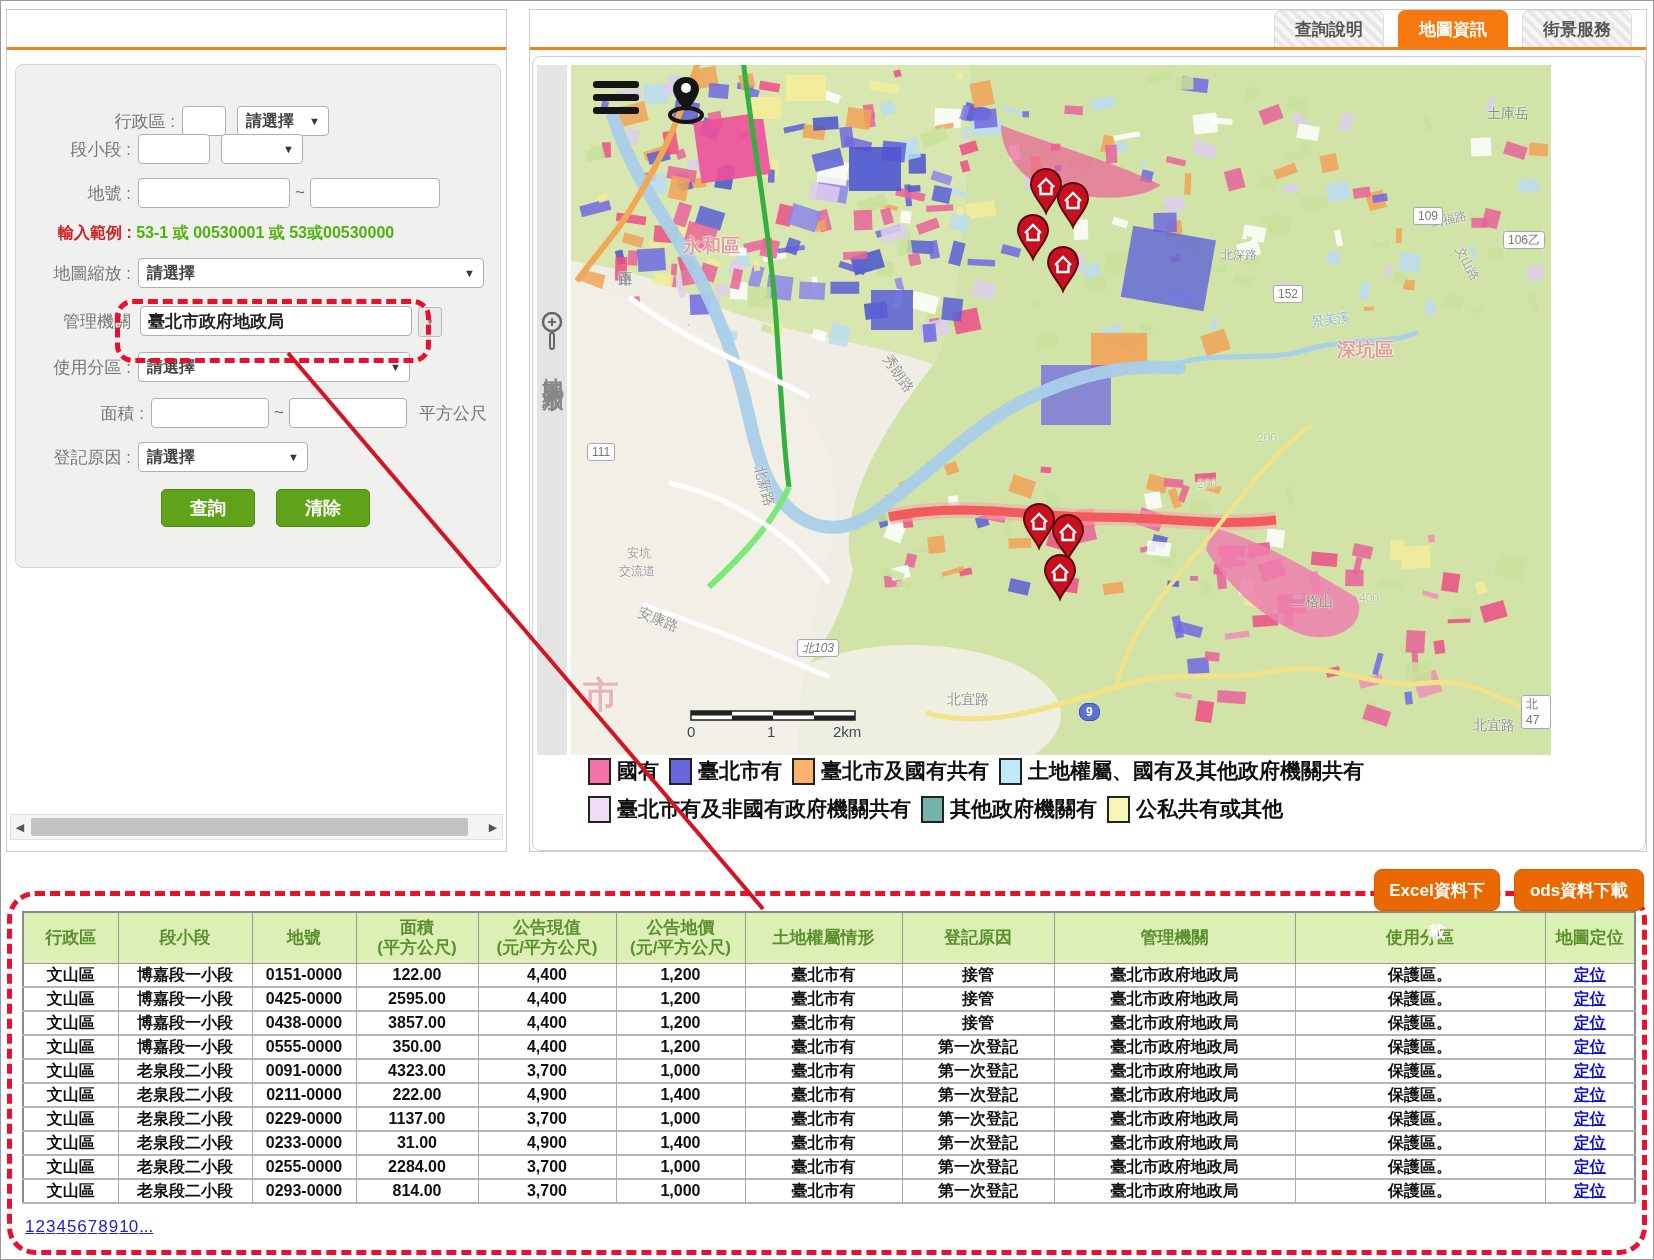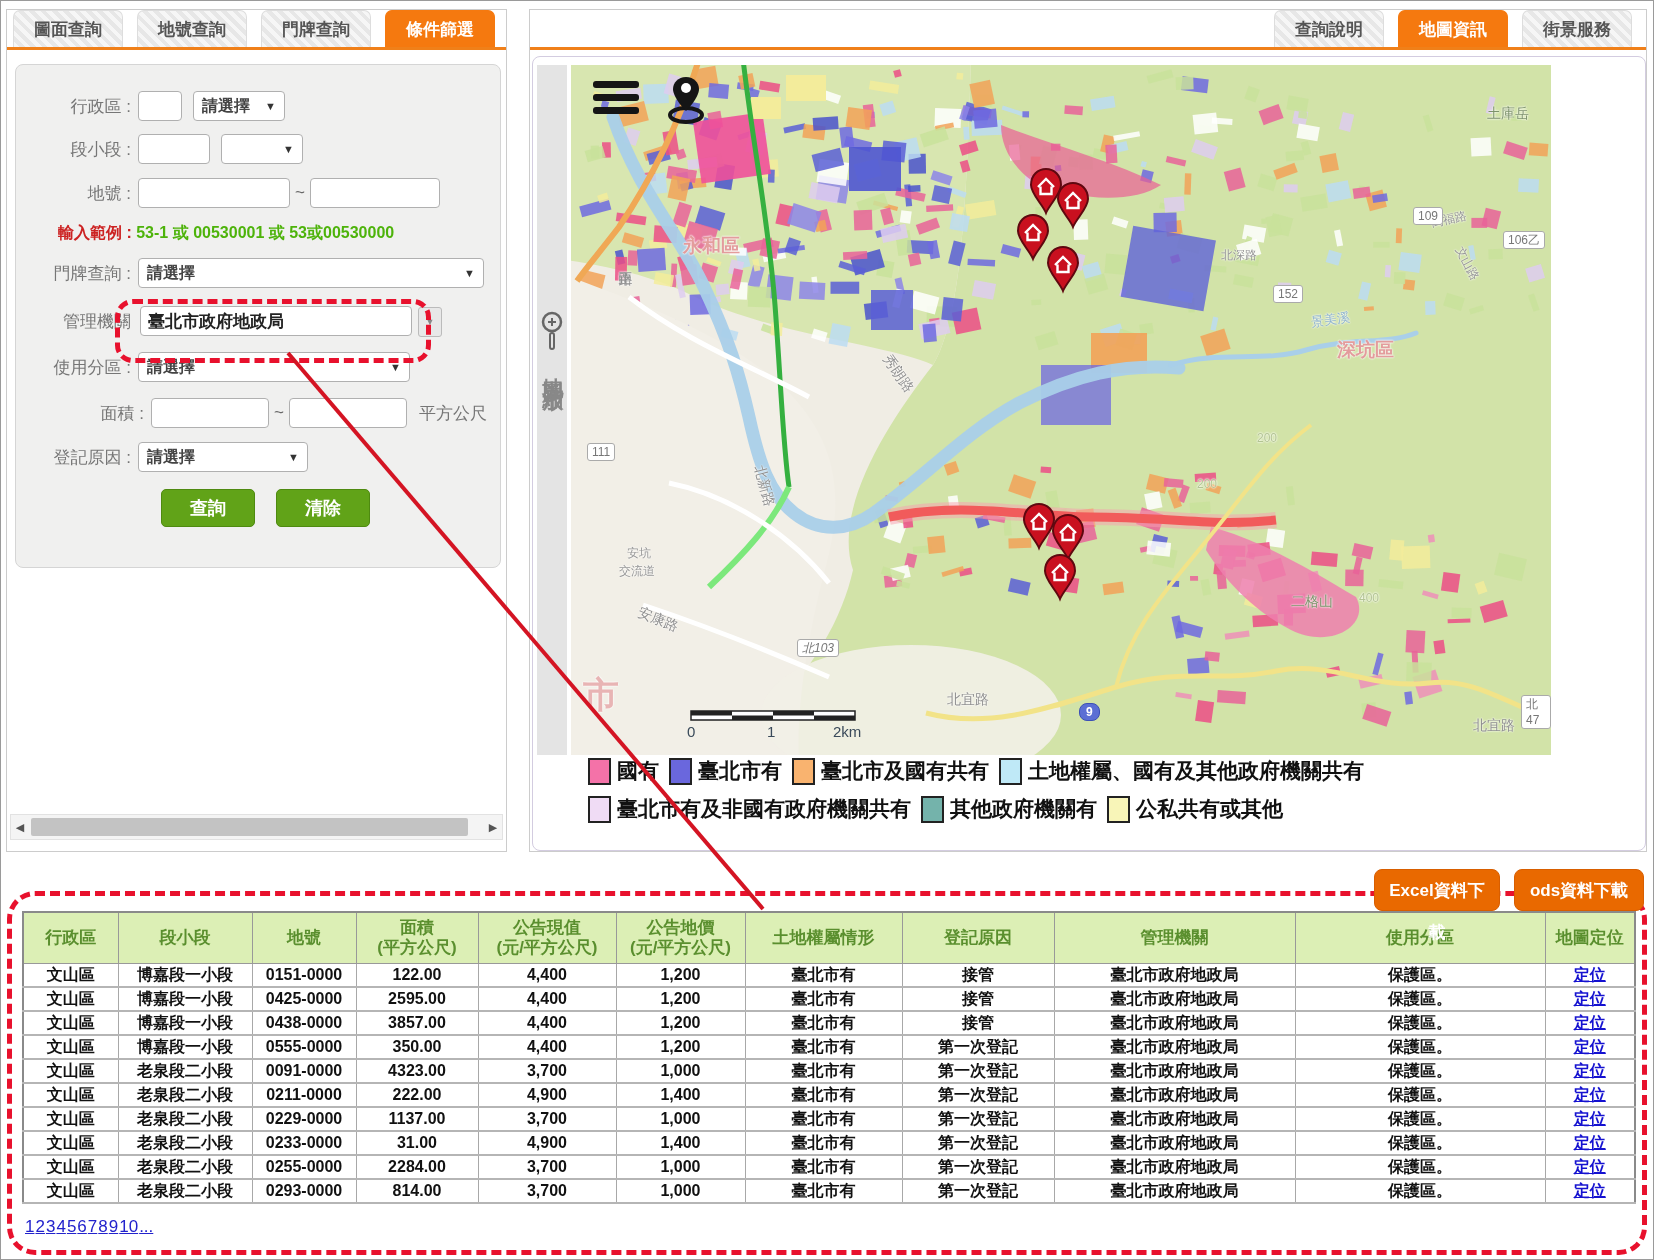--- a/index.html
+++ b/index.html
@@ -94,31 +94,25 @@
   #dash-table{position:absolute;left:6px;top:890px;width:1640px;height:364px;border:5px dashed #e8112d;
               border-radius:28px;z-index:20;box-sizing:border-box;pointer-events:none;}
   #red-line{position:absolute;left:0;top:0;z-index:21;pointer-events:none;}
 </style>
 </head>
 <body>
 
 <div id="app">
 
   <div id="left-panel" class="panel">
-    <div id="left-tabs" class="tabs-row">
-        <div class="tab">圖面查詢</div>
-        <div class="tab">地號查詢</div>
-        <div class="tab">門牌查詢</div>
-        <div class="tab active">條件篩選</div>
-      </div>
     <div class="tab-underline"></div>
 
     <div id="form-box">
 
-      <div class="frow" style="left:0;top:25px;width:470px;">
+      <div class="frow" style="left:0;top:40px;width:470px;padding-left:44px;">
         <span class="flabel">行政區 :</span>
         <span class="tbox" style="width:44px;margin-left:7px;"></span>
         <span class="selbox" style="width:92px;margin-left:11px;">
           <span>請選擇</span>
           <span class="arr">▼</span>
         </span>
       </div>
 
       <div class="frow" style="left:0;top:68px;width:470px;">
         <span class="flabel">段小段 :</span>
@@ -134,21 +128,21 @@
         <span class="tbox" style="width:152px;margin-left:7px;"></span>
         <span class="tilde">~</span>
         <span class="tbox" style="width:130px;"></span>
       </div>
 
       <div class="example-line" style="top:158px;">
         <span class="example-label">輸入範例 : </span><span class="example-value">53-1 或 00530001 或 53或00530000</span>
       </div>
 
       <div class="frow" style="left:0;top:192px;width:470px;">
-        <span class="flabel">門牌查詢 :</span>
+        <span class="flabel">地圖縮放 :</span>
         <span class="selbox" style="width:346px;margin-left:7px;">
           <span>請選擇</span>
           <span class="arr">▼</span>
         </span>
       </div>
 
       <div class="frow" style="left:0;top:240px;width:470px;">
         <span class="flabel">管理機關</span>
         <span class="tbox" style="width:272px;margin-left:9px;font-weight:600;font-size:17px;">臺北市政府地政局</span>
         <span class="mini-sel" style="left:402px;top:2px;">▼</span>

